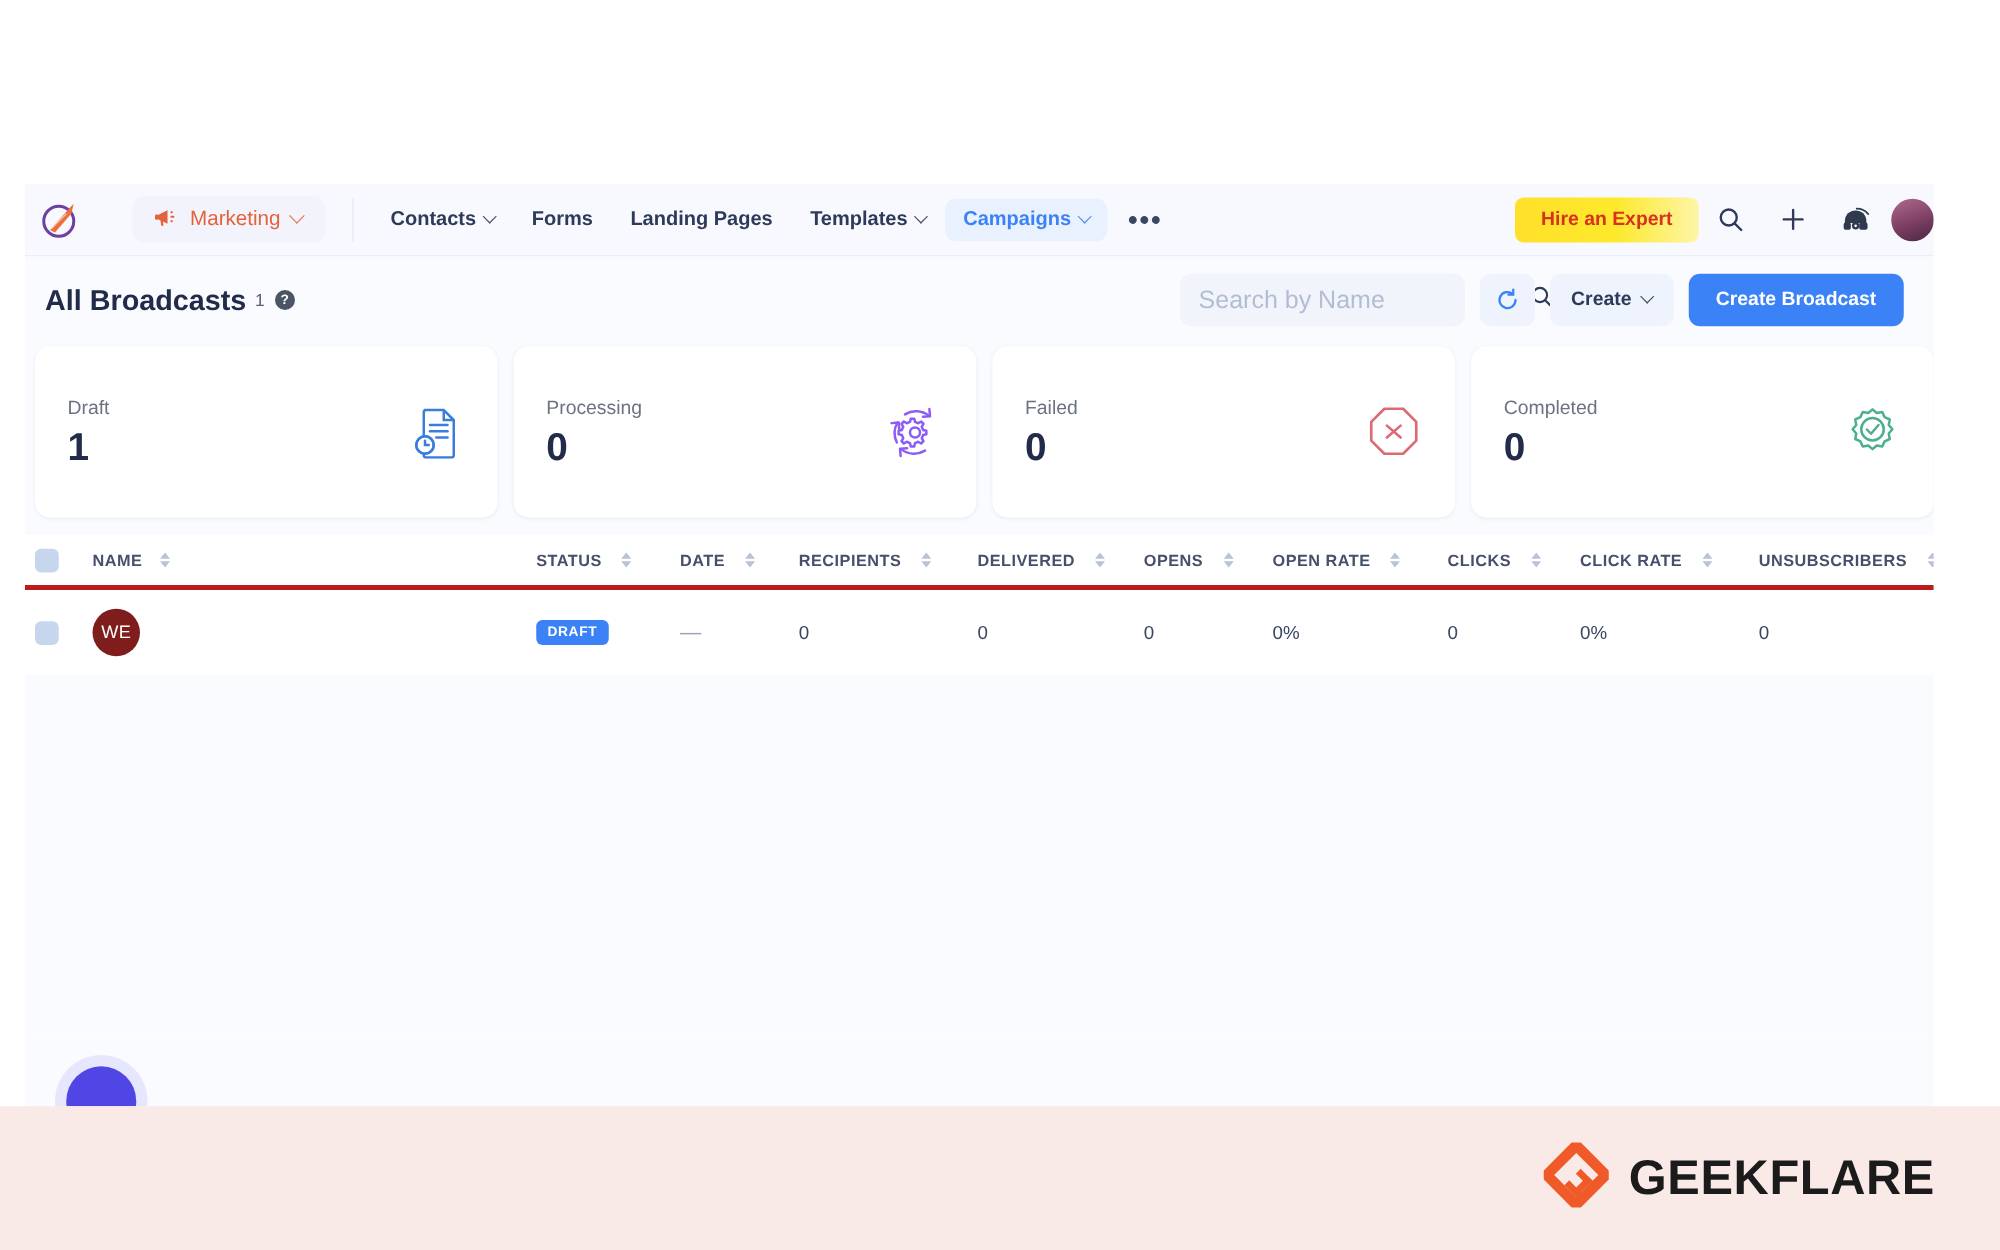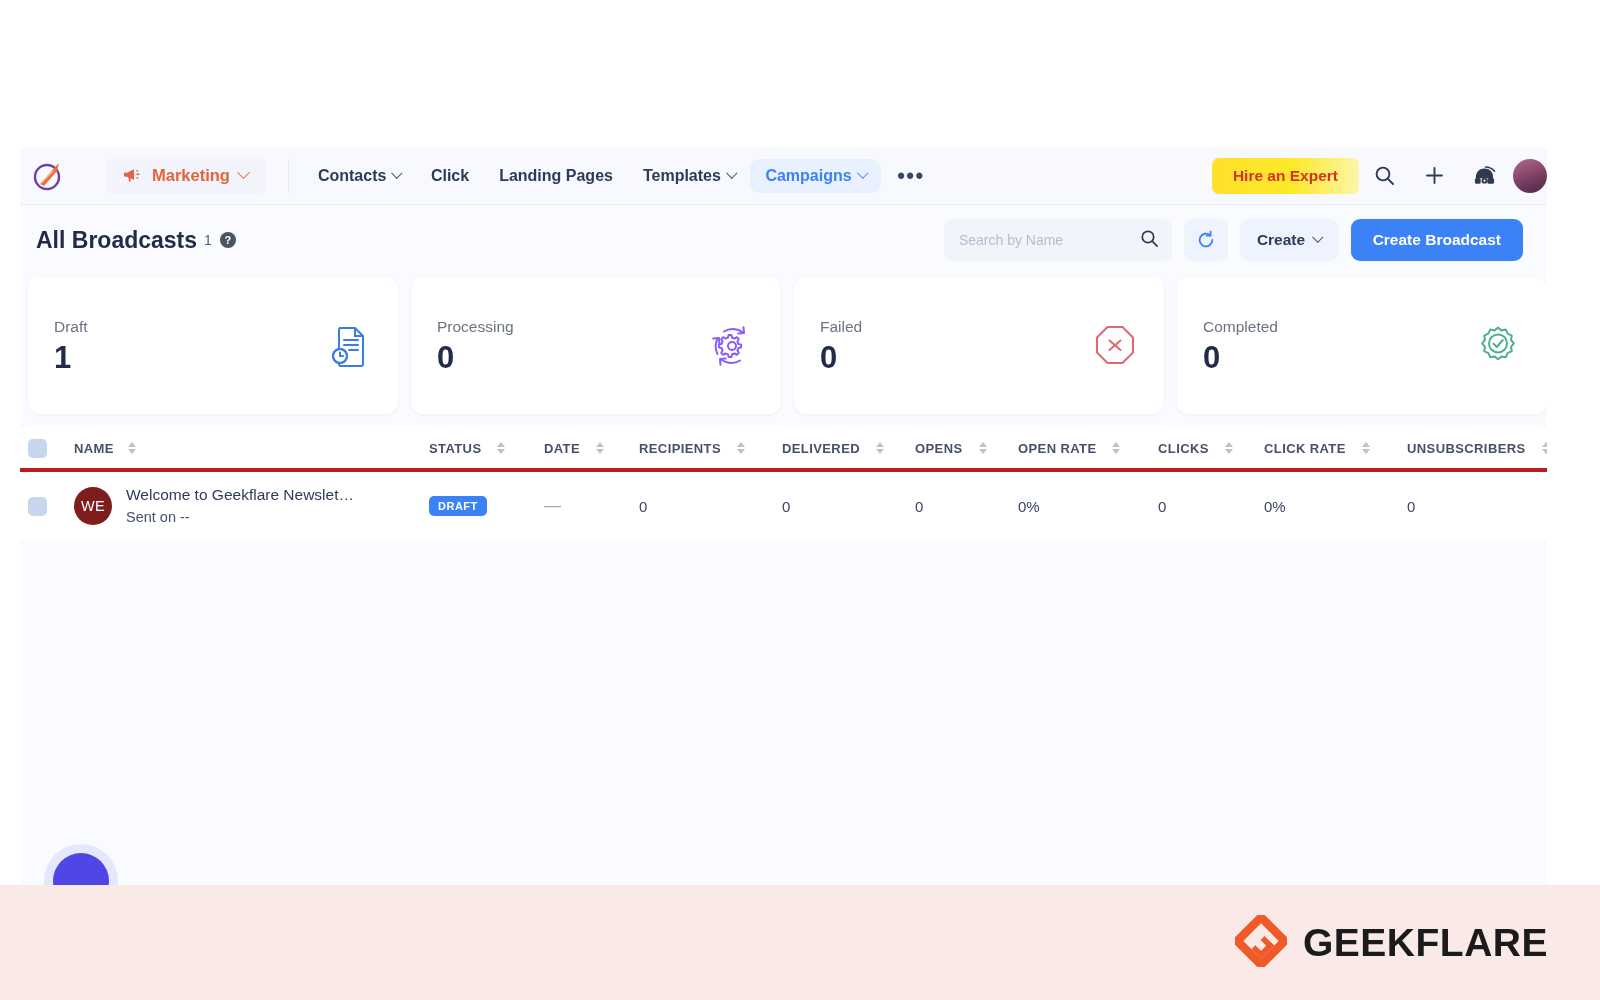--- a/index.html
+++ b/index.html
@@ -32,21 +32,21 @@
   }
   .brand-logo { width: 40px; height: 40px; margin-left: 2px; flex: 0 0 auto; display:flex; align-items:center; justify-content:center; }
 
   .nav-pill {
     display: flex; align-items: center; gap: 9px;
     margin-left: 38px;
     padding: 9px 18px;
     border-radius: 9px;
     background: #f2f3fb;
     color: #e2633c;
-    font-size: 16.5px; font-weight: 700; text-align: center;
+    font-size: 16.5px; font-weight: 400; text-align: center;
   }
   .nav-pill .megaphone { font-size: 15px; line-height: 1; }
   .chev { display:inline-block; width:9px; height:9px; border-right:1.9px solid currentColor; border-bottom:1.9px solid currentColor; transform: rotate(45deg) translate(-2px,-2px); opacity:.85; }
   .chev.sm { width:7.5px; height:7.5px; border-width:1.7px; }
 
   .nav-div { width: 1px; height: 34px; background: #e3e8f5; margin-left: 22px; }
 
   .navitems { display: flex; align-items: center; gap: 0px; margin-left: 14px; }
   .navitem {
     display: flex; align-items: center; gap: 7px;
@@ -103,21 +103,21 @@
   }
   .head-right { margin-left: auto; display: flex; align-items: center; gap: 12px; }
   .search-box {
     width: 228px; height: 42px;
     background: #f1f4fb; border-radius: 9px;
     display: flex; align-items: center;
     padding: 0 13px 0 15px;
   }
   .search-box input {
     flex: 1; border: none; outline: none; background: transparent;
-    font-family: inherit; font-size: 14px; color: #15803d;
+    font-family: inherit; font-size: 20px; color: #15803d;
   }
   .search-box input::placeholder { color: #b3bdd2; }
   .refresh-btn {
     width: 44px; height: 42px; background: #eef3fd; border-radius: 9px;
     display: flex; align-items: center; justify-content: center; color: #3b82f6;
   }
   .actions-btn {
     height: 42px; background: #eef3fd; border-radius: 9px;
     display: flex; align-items: center; gap: 9px;
     padding: 0 17px; color: #2e3a59; font-size: 15.5px; font-weight: 600;
@@ -255,21 +255,21 @@
       </div>
 
       <div class="nav-div"></div>
 
       <div class="navitems">
         <div class="navitem">
           <span>Contacts</span>
           <span class="chev sm"></span>
         </div>
         <div class="navitem">
-          <span>Click</span>
+          <span>Forms</span>
         </div>
         <div class="navitem">
           <span>Landing Pages</span>
         </div>
         <div class="navitem">
           <span>Templates</span>
           <span class="chev sm"></span>
         </div>
         <div class="navitem active">
           <span>Campaigns</span>
@@ -486,24 +486,20 @@
             </span>
         </div>
       </div>
 
       <div class="trow">
         <div class="c-check">
           <div class="cbox"></div>
         </div>
         <div class="c-name">
           <div class="avatar-row">WE</div>
-          <div>
-            <div class="name-main">Welcome to Geekflare Newslet…</div>
-            <div class="name-sub">Sent on --</div>
-          </div>
         </div>
         <div class="c-status">
           <span class="draft-badge">DRAFT</span>
         </div>
         <div class="c-date cell dash">—</div>
         <div class="c-recip cell">0</div>
         <div class="c-deliv cell">0</div>
         <div class="c-opens cell">0</div>
         <div class="c-oprate cell">0%</div>
         <div class="c-clicks cell">0</div>

